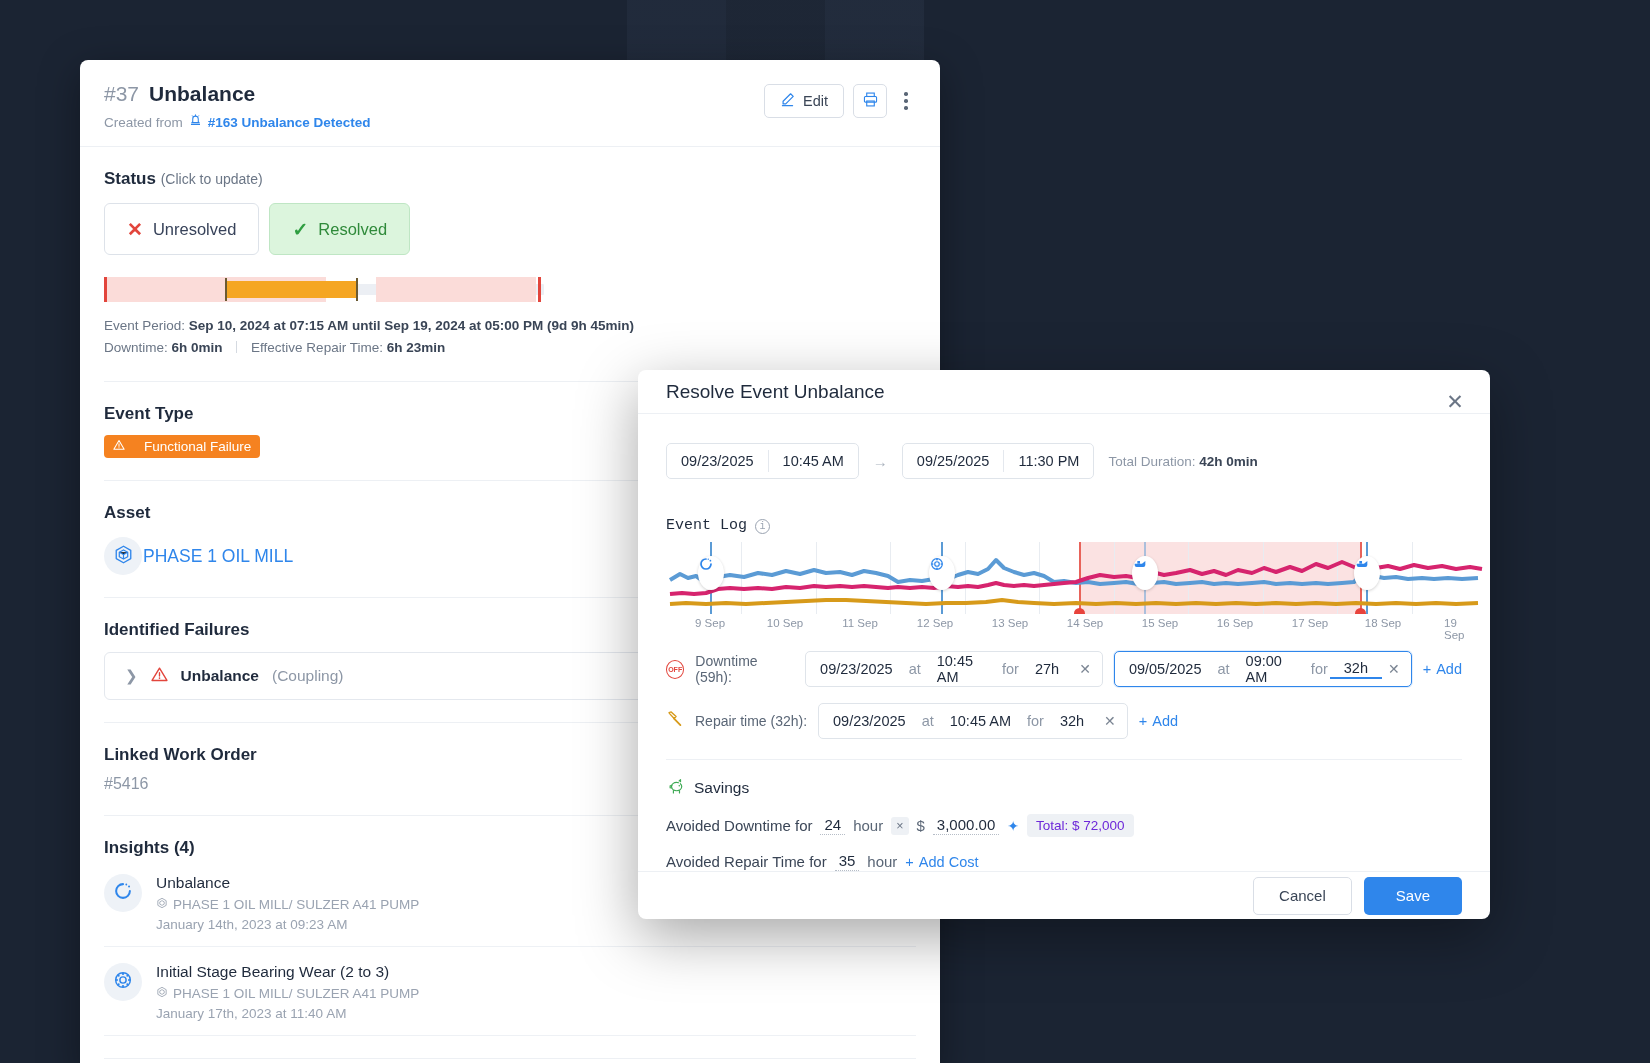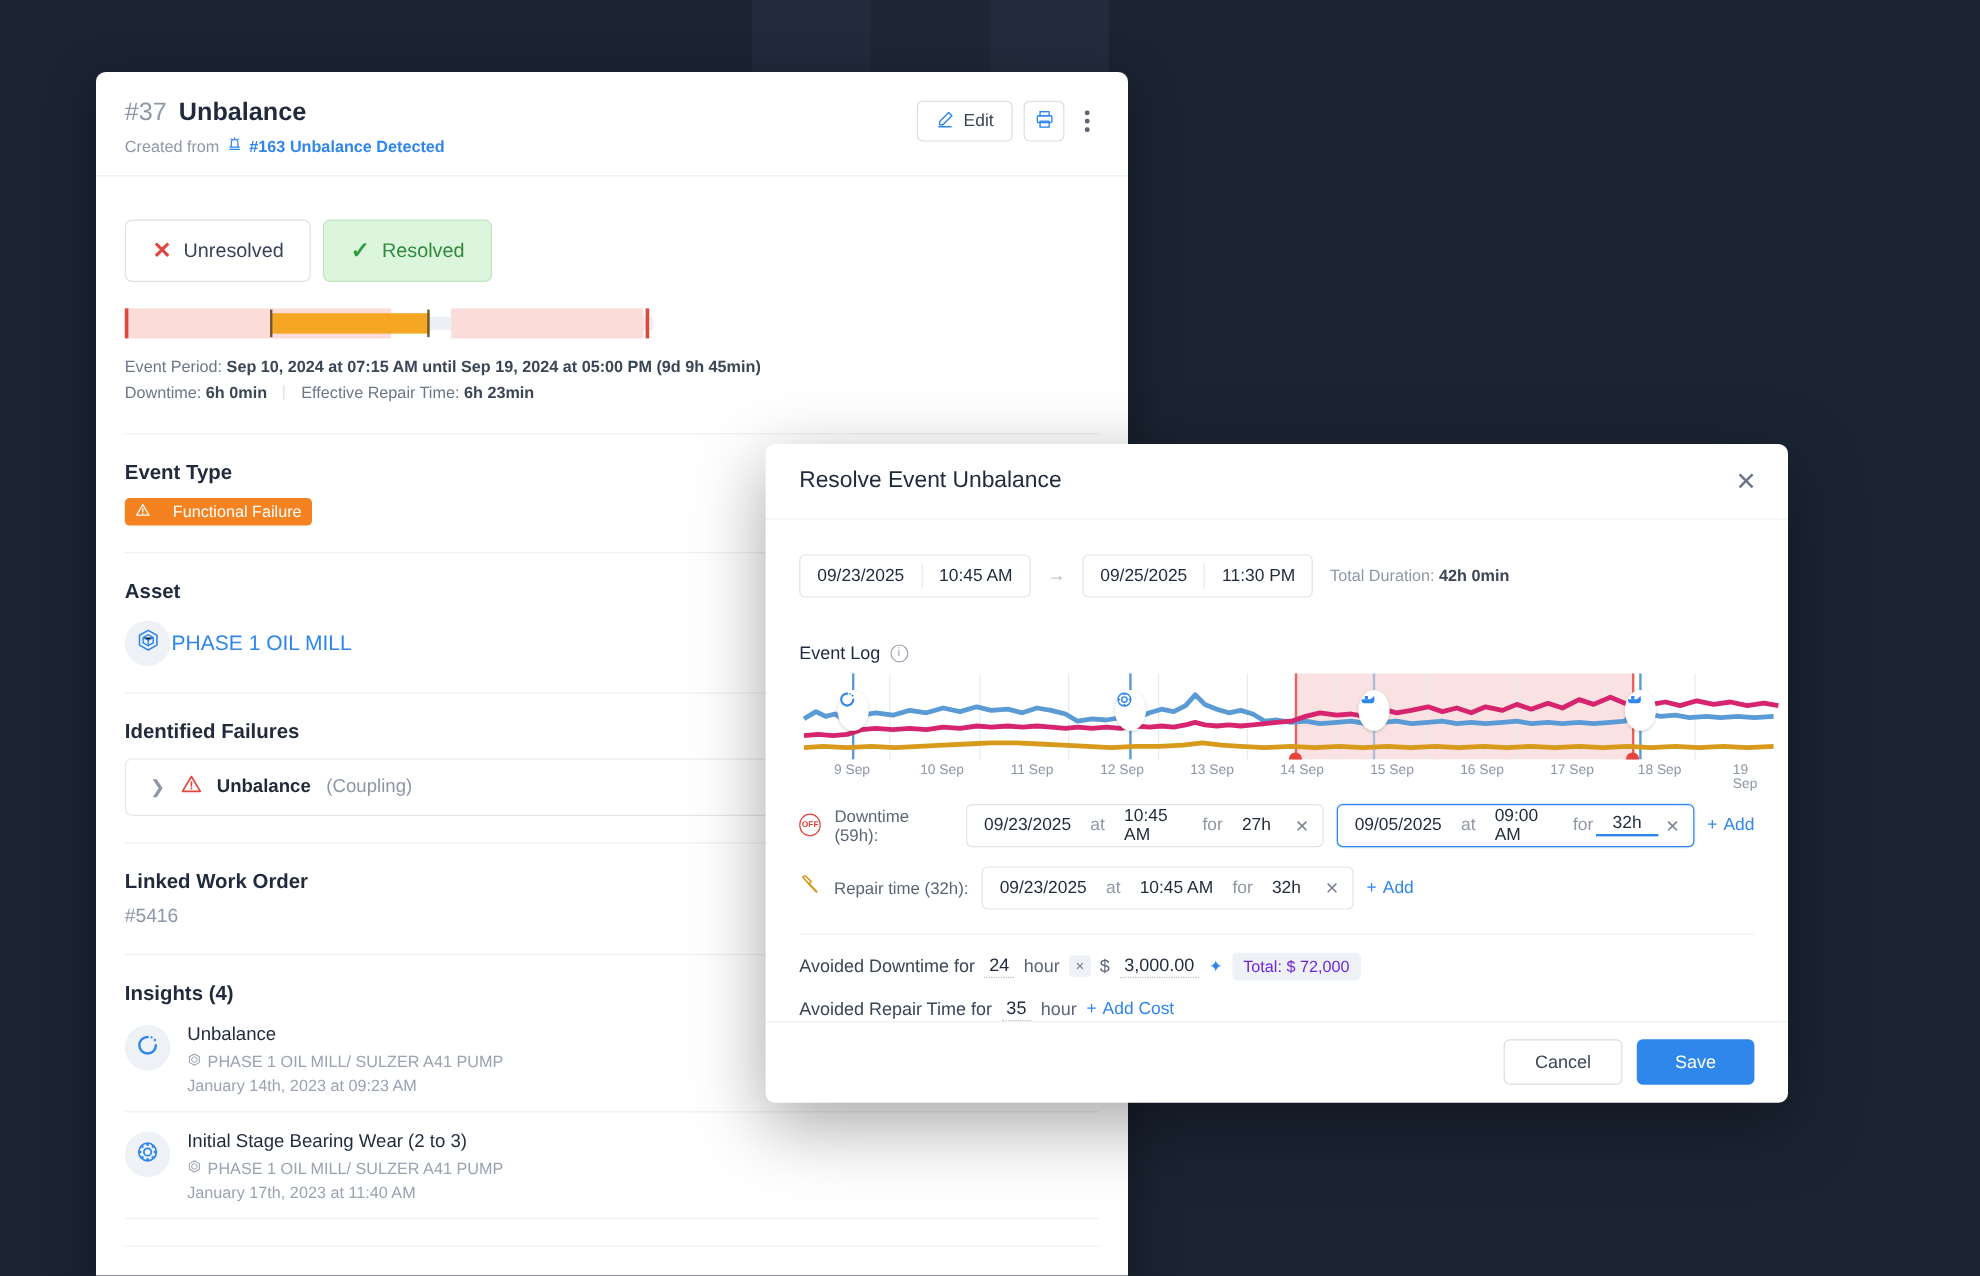--- a/index.html
+++ b/index.html
@@ -119,21 +119,21 @@
     display:flex; align-items:center; border:1px solid #dfe4ea; border-radius:5px;
     height:36px; background:#fff; font-size:14.5px; color:#1f2a3c;
   }
   .fld .cell { padding:0 14px; }
   .fld .sep { width:1px; height:22px; background:#e4e8ee; }
   .arrow { color:#aab2bd; font-size:15px; padding:0 14px; }
   .tdur { font-size:13.5px; color:#8d97a6; margin-left:14px; }
   .tdur b { color:#3a4556; }
 
   
-  .elog-hd { display:flex; align-items:center; gap:8px; margin-top:38px; }
+  .elog-hd { display:flex; align-items:flex-end; gap:8px; margin-top:38px;font-family:Liberation Mono, monospace; }
   .info-i { width:15px; height:15px; border-radius:50%; border:1.3px solid #9aa3b1; color:#9aa3b1;
     font-size:10px; line-height:13px; text-align:center; font-style:normal; }
   .chart { position:relative; margin-top:8px; height:72px; width:820px; overflow:hidden; }
   .chart .gridv { position:absolute; top:0; bottom:0; width:1px; background:#e8ecf1; }
   .chart .hiband { position:absolute; top:0; bottom:0; background:rgba(244,180,180,.38); }
   .chart .markv { position:absolute; top:0; bottom:0; width:1.6px; background:#5b9bd5; }
   .chart .redv { position:absolute; top:0; bottom:0; width:2px; background:#e8635a; }
   .chart svg { position:absolute; inset:0; }
   .pin { position:absolute; width:26px; height:34px; background:#fff; border-radius:50%;
     box-shadow:0 1px 3px rgba(0,0,0,.18); display:flex; align-items:center; justify-content:center; }
@@ -213,20 +213,24 @@
             <i></i>
             <i></i>
             <i></i>
           </div>
       </div>
     </div>
 
     <div class="card-body">
 
       <div class="sec">
+        <div class="sec-title">
+          <span>Status</span>
+          <span class="sub">(Click to update)</span>
+        </div>
         <div class="status-btns">
           <div class="sbtn unres">
             <span class="x-ico">✕</span>
             <span>Unresolved</span>
           </div>
           <div class="sbtn res">
             <span class="chk-ico">✓</span>
             <span>Resolved</span>
           </div>
         </div>
@@ -521,20 +525,31 @@
           <span class="xbtn">✕</span>
         </div>
         <div class="addbtn">
           <span>+</span>
           <span>Add</span>
         </div>
       </div>
 
       <div class="m-hr"></div>
 
+      <div class="sav-hd">
+        <span>
+          <svg width="19" height="18" viewBox="0 0 22 20">
+              <path d="M16.6 7.4c1 .8 1.6 2 1.6 3.3 0 2.7-2.6 4.8-5.9 4.8S6.4 13.4 6.4 10.7 9 5.9 12.3 5.9c.8 0 1.5.1 2.2.3" fill="none" stroke="#3faa55" stroke-width="1.4" stroke-linecap="round"></path>
+              <path d="M6.8 9.2l-2 .6v2.3l1.8.2M8.6 15.3V18M15.6 15.3V18" fill="none" stroke="#3faa55" stroke-width="1.4" stroke-linecap="round"></path>
+              <path d="M14.8 4.6l2-2v3.2" fill="none" stroke="#3faa55" stroke-width="1.4" stroke-linejoin="round"></path>
+              <circle cx="15.4" cy="9.6" r=".9" fill="#3faa55"></circle>
+            </svg>
+        </span>
+        <span class="sav-title">Savings</span>
+      </div>
 
       <div class="sav-row">
         <span>Avoided Downtime for</span>
         <span class="dash-in">24</span>
         <span style="color:#5a6676;">hour</span>
         <span class="xsm">×</span>
         <span style="color:#5a6676;">$</span>
         <span class="dash-in">3,000.00</span>
         <span class="spark">✦</span>
         <span class="total-chip">Total: $ 72,000</span>

